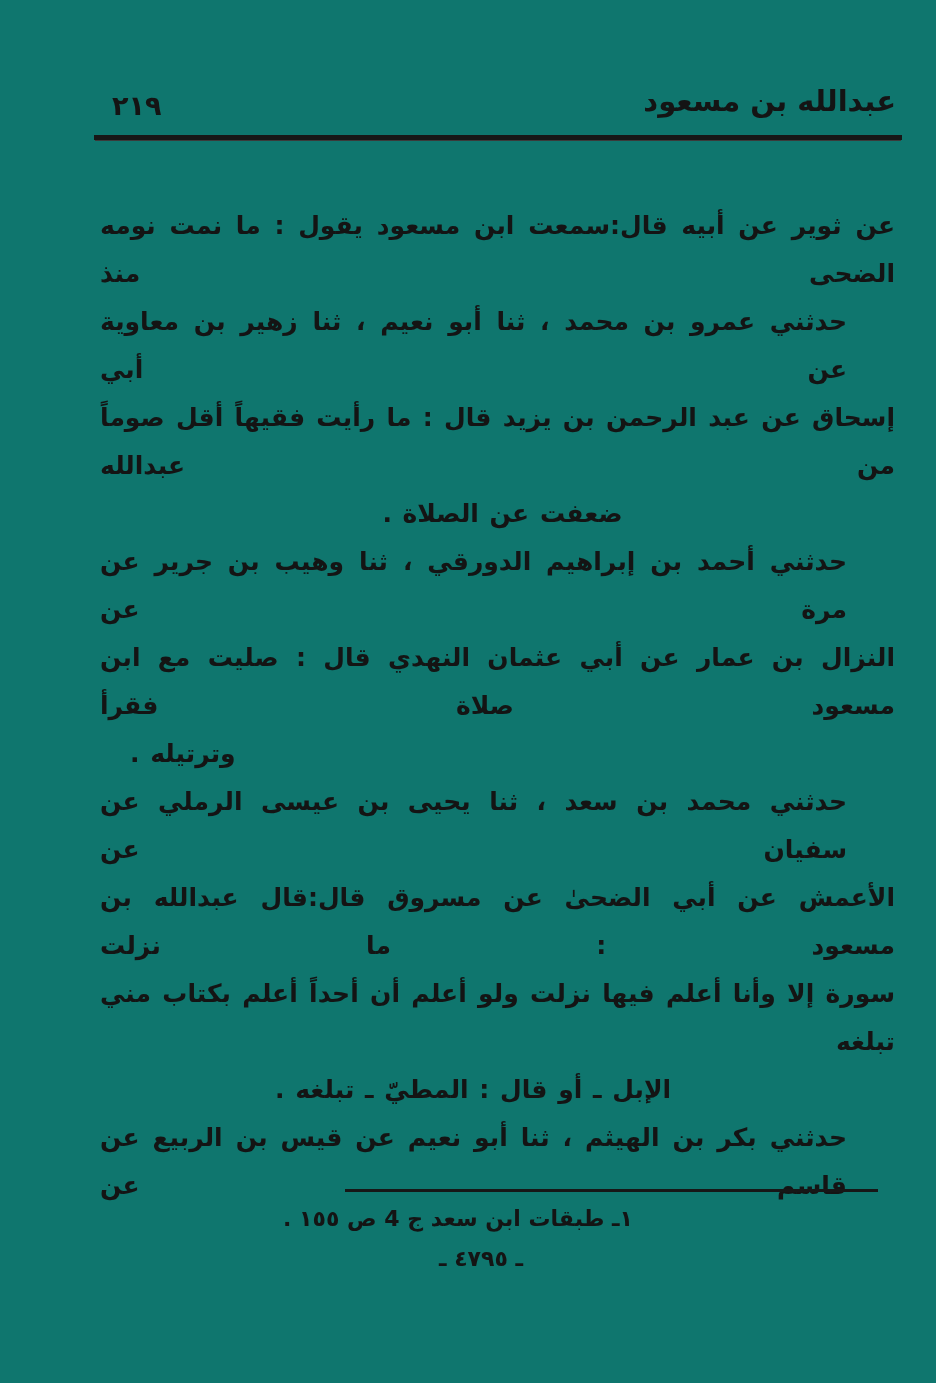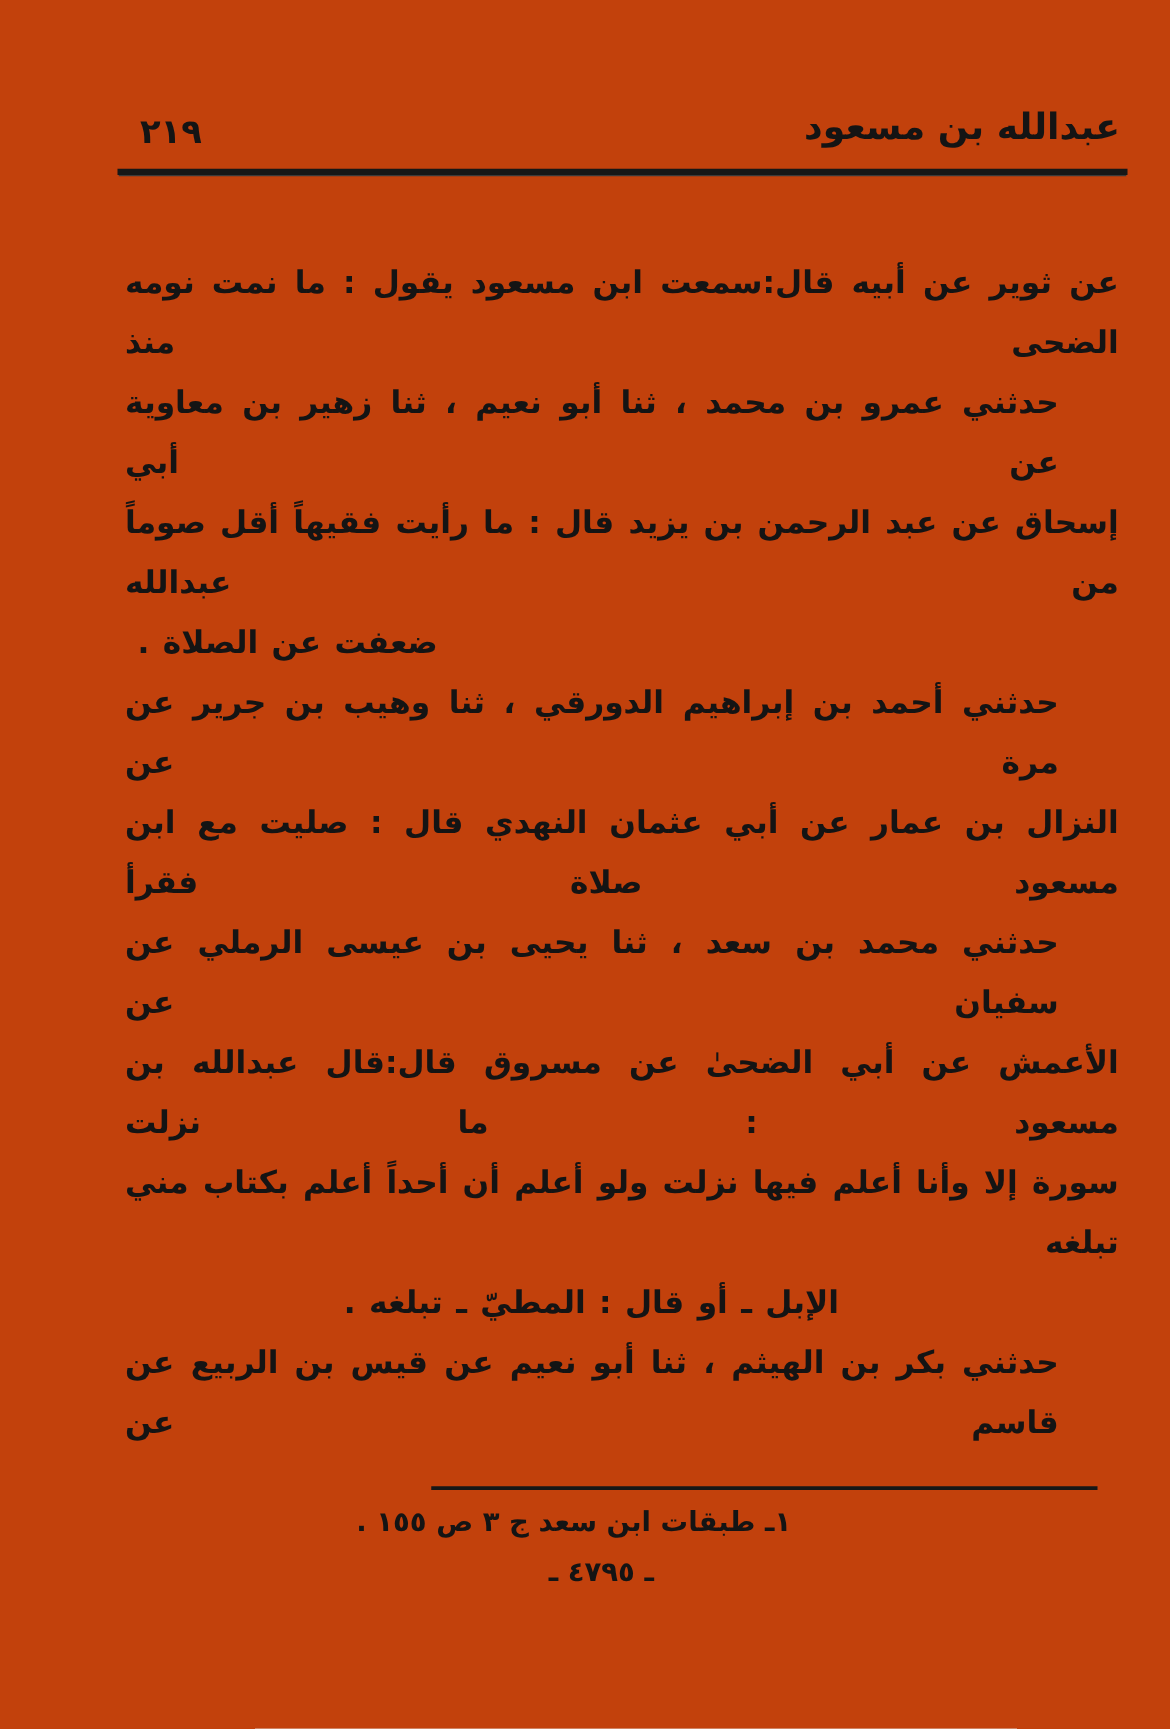--- a/index.html
+++ b/index.html
@@ -1,18 +1,18 @@
 <!DOCTYPE html>
 <html lang="ar"><head>
 <meta charset="utf-8">
 <style>
   html,body{margin:0;padding:0;background:#e8e8e4;}
   .sheet{
     position:relative;width:936px;height:1383px;margin:0 auto;
-    background:#c2410c;overflow:hidden;
+    background:#0f766e;overflow:hidden;
     font-family:"DejaVu Sans",sans-serif;color:#141414;
   }
   
   .hdr-num{position:absolute;top:90px;left:112px;font-size:27px;font-weight:bold;}
   .hdr-title{position:absolute;top:84px;right:40px;font-size:29px;font-weight:bold;direction:rtl;margin-left:16px;}
   .hdr-rule{position:absolute;top:135px;left:94px;right:34px;height:5px;background:#171717;
     box-shadow:0 2px 0 -1px #3a3a3a;}
   
   .bodytext{position:absolute;top:202px;left:100px;right:41px;direction:rtl;}
   .line{font-size:25px;font-weight:bold;line-height:48px;min-height:48px;
@@ -37,29 +37,30 @@
   <div class="hdr-num">٢١٩</div>
 
   <div class="hdr-title">عبدالله بن مسعود</div>
 
   <div class="hdr-rule"></div>
 
   <div class="bodytext">
       <div class="line fill">عن ثوير عن أبيه قال:سمعت ابن مسعود يقول : ما نمت نومه الضحى منذ</div>
       <div class="line fill" style="padding-right: 48px;">حدثني عمرو بن محمد ، ثنا أبو نعيم ، ثنا زهير بن معاوية عن أبي</div>
       <div class="line fill">إسحاق عن عبد الرحمن بن يزيد قال : ما رأيت فقيهاً أقل صوماً من عبدالله</div>
-      <div class="line end" style="padding-left: 10px;">ضعفت عن الصلاة .</div>
+      <div class="line end" style="padding-left: 10px; text-align: center;">ضعفت عن الصلاة .</div>
       <div class="line fill" style="padding-right: 48px;">حدثني أحمد بن إبراهيم الدورقي ، ثنا وهيب بن جرير عن مرة عن</div>
       <div class="line fill">النزال بن عمار عن أبي عثمان النهدي قال : صليت مع ابن مسعود صلاة فقرأ</div>
+      <div class="line end" style="padding-left: 30px;">وترتيله .</div>
       <div class="line fill" style="padding-right: 48px;">حدثني محمد بن سعد ، ثنا يحيى بن عيسى الرملي عن سفيان عن</div>
       <div class="line fill">الأعمش عن أبي الضحىٰ عن مسروق قال:قال عبدالله بن مسعود : ما نزلت</div>
       <div class="line fill">سورة إلا وأنا أعلم فيها نزلت ولو أعلم أن أحداً أعلم بكتاب مني تبلغه</div>
       <div class="line end" style="padding-left: 175px;">الإبل ـ أو قال : المطيّ ـ تبلغه .</div>
       <div class="line fill" style="padding-right: 48px;">حدثني بكر بن الهيثم ، ثنا أبو نعيم عن قيس بن الربيع عن قاسم عن</div>
     </div>
 
   <div class="fn-rule"></div>
 
-  <div class="fn">١ـ طبقات ابن سعد ج ٣ ص ١٥٥ .</div>
+  <div class="fn">١ـ طبقات ابن سعد ج 4 ص ١٥٥ .</div>
 
   <div class="pg">ـ ٤٧٩٥ ـ</div>
 
 </div>
 
 </body></html>

